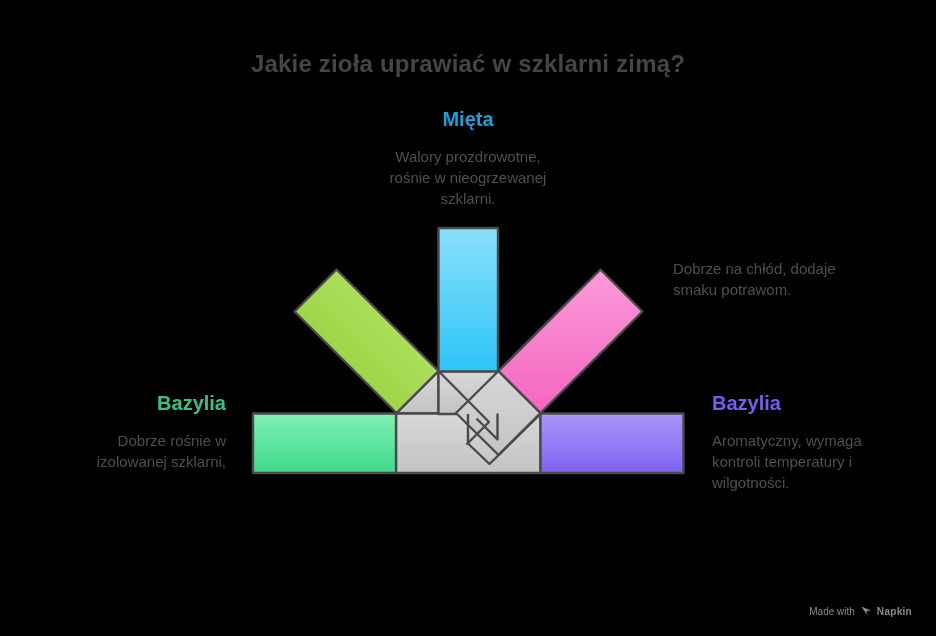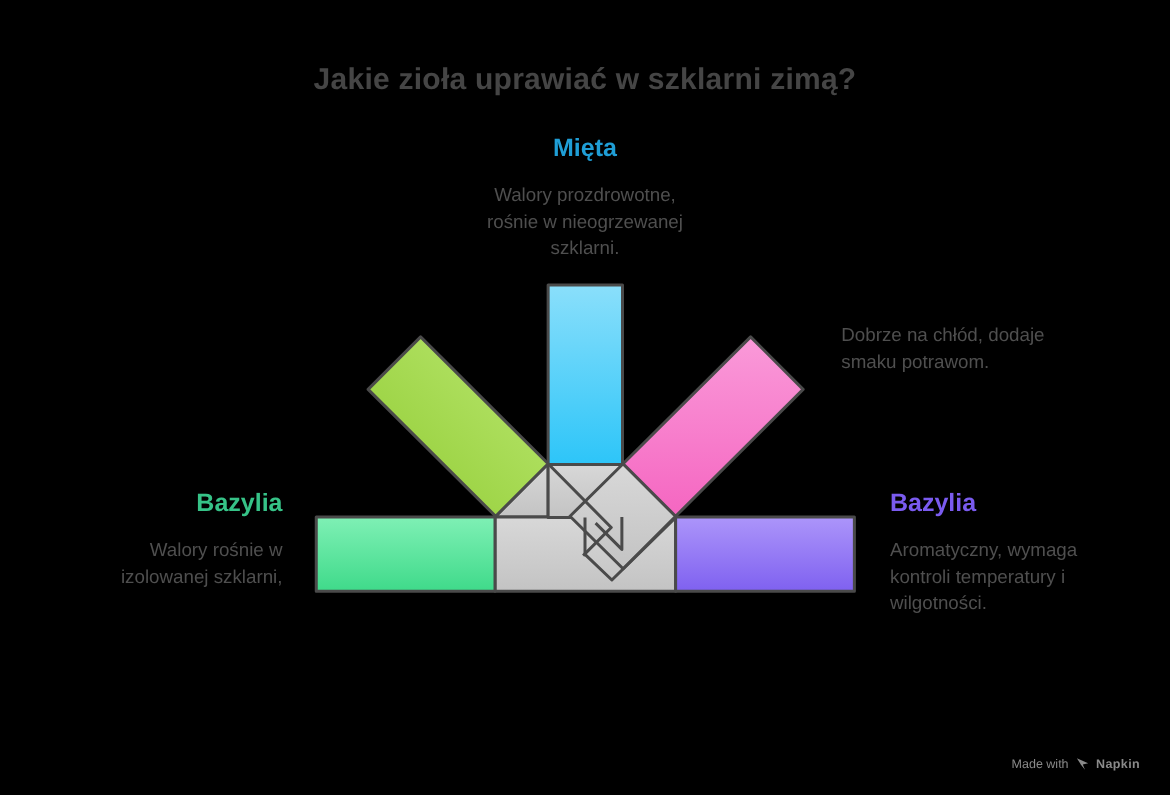--- a/index.html
+++ b/index.html
@@ -90,21 +90,21 @@
   <div class="herb-block ta-l" style="left:673px;top:244px;width:210px;">
     <div class="herb-desc" style="margin-top: 14px; color: rgb(79, 79, 79);">
       <div>Dobrze na chłód, dodaje</div>
       <div>smaku potrawom.</div>
     </div>
   </div>
 
   <div class="herb-block ta-r" style="left:26px;top:391px;width:200px;">
     <div class="herb-heading" style="color: rgb(54, 194, 135);">Bazylia</div>
     <div class="herb-desc" style="color: rgb(79, 79, 79);">
-      <div>Walory rośnie w</div>
+      <div>Dobrze rośnie w</div>
       <div>izolowanej szklarni,</div>
     </div>
   </div>
 
   <div class="herb-block ta-l" style="left:712px;top:391px;width:200px;">
     <div class="herb-heading" style="color: rgb(122, 91, 239);">Bazylia</div>
     <div class="herb-desc" style="color: rgb(79, 79, 79);">
       <div>Aromatyczny, wymaga</div>
       <div>kontroli temperatury i</div>
       <div>wilgotności.</div>

